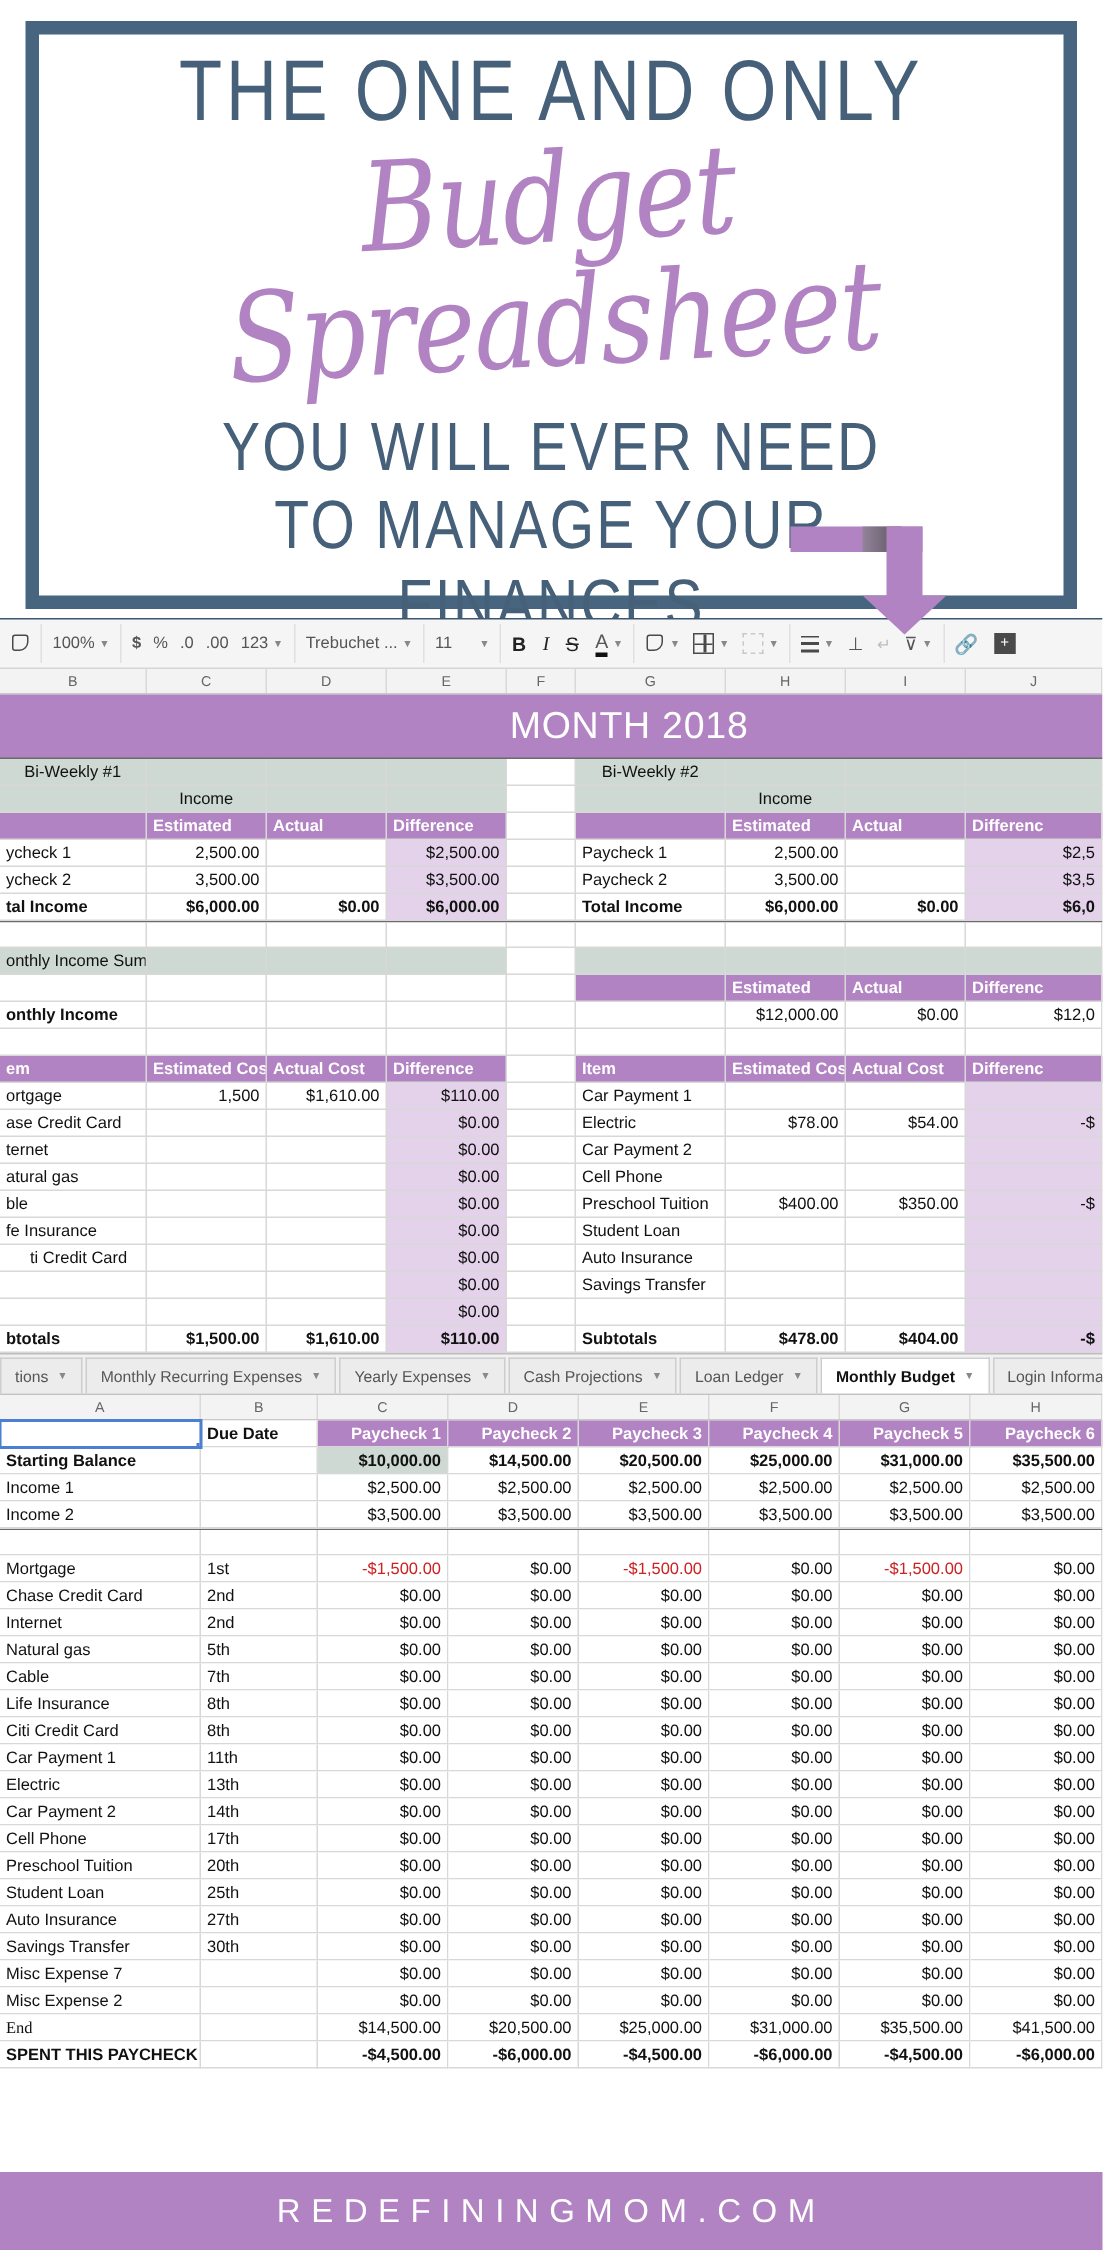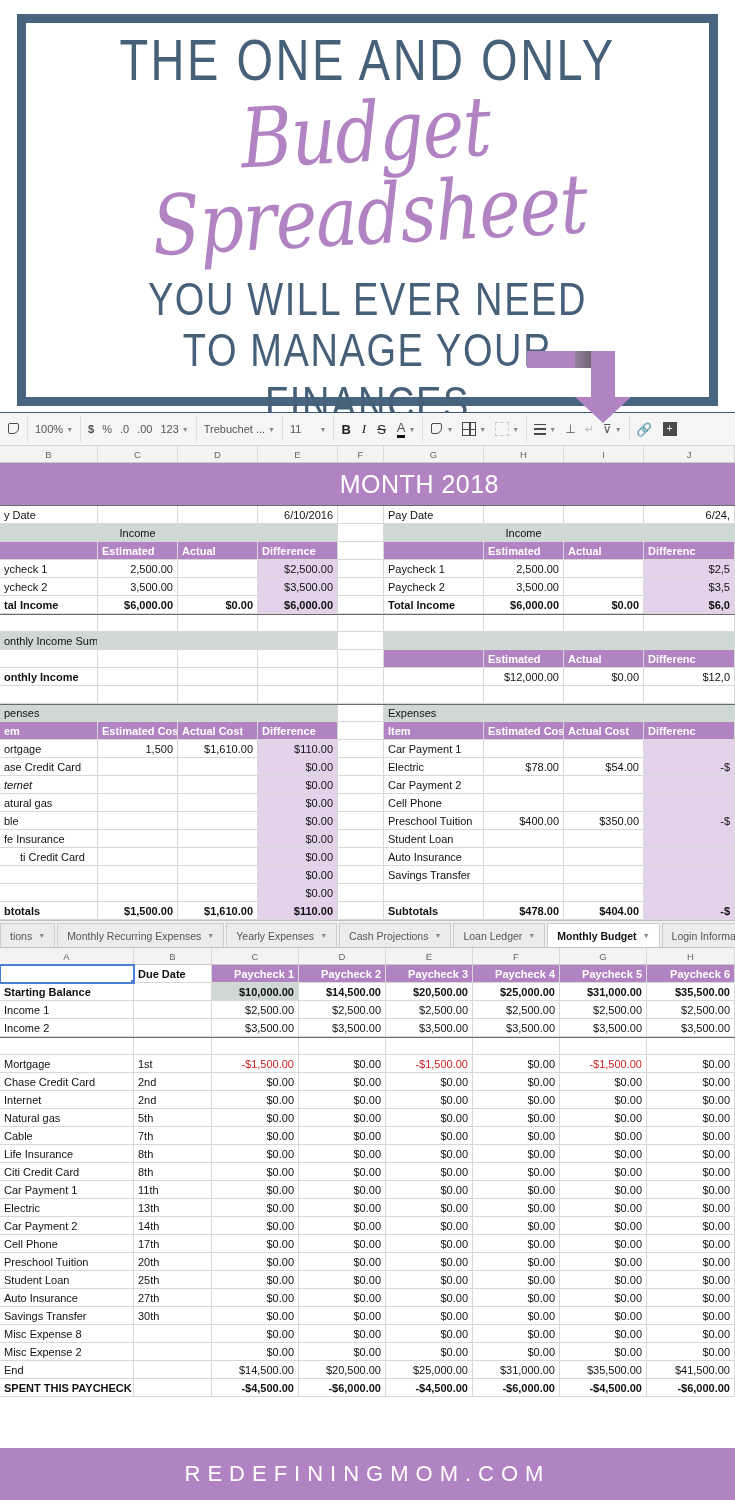--- a/index.html
+++ b/index.html
@@ -296,29 +296,29 @@
       <div style="width: 80px; flex: 0 0 80px;">E</div>
       <div style="width: 46px; flex: 0 0 46px;">F</div>
       <div style="width: 100px; flex: 0 0 100px;">G</div>
       <div style="width: 80px; flex: 0 0 80px;">H</div>
       <div style="width: 80px; flex: 0 0 80px;">I</div>
       <div style="width: 91px; flex: 0 0 91px;">J</div>
     </div>
   <div class="banner">MONTH 2018</div>
   <div class="grid" id="top-grid">
       <div class="row ">
-        <div class="cell " style="width: 98px; flex: 0 0 98px;">y Date</div>
-        <div class="cell " style="width: 80px; flex: 0 0 80px;"></div>
-        <div class="cell " style="width: 80px; flex: 0 0 80px;"></div>
-        <div class="cell r" style="width: 80px; flex: 0 0 80px;">6/10/2016</div>
-        <div class="cell " style="width: 46px; flex: 0 0 46px;"></div>
-        <div class="cell " style="width: 100px; flex: 0 0 100px;">Pay Date</div>
-        <div class="cell " style="width: 80px; flex: 0 0 80px;"></div>
-        <div class="cell " style="width: 80px; flex: 0 0 80px;"></div>
-        <div class="cell r" style="width: 91px; flex: 0 0 91px;">6/24,</div>
+        <div class="cell sage c" style="width: 98px; flex: 0 0 98px;">Bi-Weekly #1</div>
+        <div class="cell sage" style="width: 80px; flex: 0 0 80px;"></div>
+        <div class="cell sage" style="width: 80px; flex: 0 0 80px;"></div>
+        <div class="cell sage" style="width: 80px; flex: 0 0 80px;"></div>
+        <div class="cell " style="width: 46px; flex: 0 0 46px;"></div>
+        <div class="cell sage c" style="width: 100px; flex: 0 0 100px;">Bi-Weekly #2</div>
+        <div class="cell sage" style="width: 80px; flex: 0 0 80px;"></div>
+        <div class="cell sage" style="width: 80px; flex: 0 0 80px;"></div>
+        <div class="cell sage" style="width: 91px; flex: 0 0 91px;"></div>
       </div>
       <div class="row ">
         <div class="cell sage" style="width: 98px; flex: 0 0 98px;"></div>
         <div class="cell sage c" style="width: 80px; flex: 0 0 80px;">Income</div>
         <div class="cell sage" style="width: 80px; flex: 0 0 80px;"></div>
         <div class="cell sage" style="width: 80px; flex: 0 0 80px;"></div>
         <div class="cell " style="width: 46px; flex: 0 0 46px;"></div>
         <div class="cell sage" style="width: 100px; flex: 0 0 100px;"></div>
         <div class="cell sage c" style="width: 80px; flex: 0 0 80px;">Income</div>
         <div class="cell sage" style="width: 80px; flex: 0 0 80px;"></div>
@@ -416,31 +416,20 @@
         <div class="cell " style="width: 98px; flex: 0 0 98px;"></div>
         <div class="cell " style="width: 80px; flex: 0 0 80px;"></div>
         <div class="cell " style="width: 80px; flex: 0 0 80px;"></div>
         <div class="cell " style="width: 80px; flex: 0 0 80px;"></div>
         <div class="cell " style="width: 46px; flex: 0 0 46px;"></div>
         <div class="cell " style="width: 100px; flex: 0 0 100px;"></div>
         <div class="cell " style="width: 80px; flex: 0 0 80px;"></div>
         <div class="cell " style="width: 80px; flex: 0 0 80px;"></div>
         <div class="cell " style="width: 91px; flex: 0 0 91px;"></div>
       </div>
-      <div class="row topthick">
-        <div class="cell sage" style="width: 98px; flex: 0 0 98px;">penses</div>
-        <div class="cell sage" style="width: 80px; flex: 0 0 80px;"></div>
-        <div class="cell sage" style="width: 80px; flex: 0 0 80px;"></div>
-        <div class="cell sage" style="width: 80px; flex: 0 0 80px;"></div>
-        <div class="cell " style="width: 46px; flex: 0 0 46px;"></div>
-        <div class="cell sage" style="width: 100px; flex: 0 0 100px;">Expenses</div>
-        <div class="cell sage" style="width: 80px; flex: 0 0 80px;"></div>
-        <div class="cell sage" style="width: 80px; flex: 0 0 80px;"></div>
-        <div class="cell sage" style="width: 91px; flex: 0 0 91px;"></div>
-      </div>
       <div class="row ">
         <div class="cell purple" style="width: 98px; flex: 0 0 98px;">em</div>
         <div class="cell purple" style="width: 80px; flex: 0 0 80px;">Estimated Cost</div>
         <div class="cell purple" style="width: 80px; flex: 0 0 80px;">Actual Cost</div>
         <div class="cell purple" style="width: 80px; flex: 0 0 80px;">Difference</div>
         <div class="cell " style="width: 46px; flex: 0 0 46px;"></div>
         <div class="cell purple" style="width: 100px; flex: 0 0 100px;">Item</div>
         <div class="cell purple" style="width: 80px; flex: 0 0 80px;">Estimated Cost</div>
         <div class="cell purple" style="width: 80px; flex: 0 0 80px;">Actual Cost</div>
         <div class="cell purple" style="width: 91px; flex: 0 0 91px;">Differenc</div>
@@ -461,21 +450,21 @@
         <div class="cell r" style="width: 80px; flex: 0 0 80px;"></div>
         <div class="cell r" style="width: 80px; flex: 0 0 80px;"></div>
         <div class="cell r lightpurple" style="width: 80px; flex: 0 0 80px;">$0.00</div>
         <div class="cell " style="width: 46px; flex: 0 0 46px;"></div>
         <div class="cell " style="width: 100px; flex: 0 0 100px;">Electric</div>
         <div class="cell r" style="width: 80px; flex: 0 0 80px;">$78.00</div>
         <div class="cell r" style="width: 80px; flex: 0 0 80px;">$54.00</div>
         <div class="cell r lightpurple" style="width: 91px; flex: 0 0 91px;">-$</div>
       </div>
       <div class="row ">
-        <div class="cell " style="width: 98px; flex: 0 0 98px; font-style: italic;">ternet</div>
+        <div class="cell " style="width: 98px; flex: 0 0 98px;">ternet</div>
         <div class="cell r" style="width: 80px; flex: 0 0 80px;"></div>
         <div class="cell r" style="width: 80px; flex: 0 0 80px;"></div>
         <div class="cell r lightpurple" style="width: 80px; flex: 0 0 80px;">$0.00</div>
         <div class="cell " style="width: 46px; flex: 0 0 46px;"></div>
         <div class="cell " style="width: 100px; flex: 0 0 100px;">Car Payment 2</div>
         <div class="cell r" style="width: 80px; flex: 0 0 80px;"></div>
         <div class="cell r" style="width: 80px; flex: 0 0 80px;"></div>
         <div class="cell r lightpurple" style="width: 91px; flex: 0 0 91px;"></div>
       </div>
       <div class="row ">
@@ -794,41 +783,41 @@
         <div class="cell " style="width: 134px; flex: 0 0 134px;">Savings Transfer</div>
         <div class="cell " style="width: 78px; flex: 0 0 78px;">30th</div>
         <div class="cell r" style="width: 87px; flex: 0 0 87px;">$0.00</div>
         <div class="cell r" style="width: 87px; flex: 0 0 87px;">$0.00</div>
         <div class="cell r" style="width: 87px; flex: 0 0 87px;">$0.00</div>
         <div class="cell r" style="width: 87px; flex: 0 0 87px;">$0.00</div>
         <div class="cell r" style="width: 87px; flex: 0 0 87px;">$0.00</div>
         <div class="cell r" style="width: 88px; flex: 0 0 88px;">$0.00</div>
       </div>
       <div class="row ">
-        <div class="cell " style="width: 134px; flex: 0 0 134px;">Misc Expense 8</div>
+        <div class="cell " style="width: 134px; flex: 0 0 134px;">Misc Expense 7</div>
         <div class="cell " style="width: 78px; flex: 0 0 78px;"></div>
         <div class="cell r" style="width: 87px; flex: 0 0 87px;">$0.00</div>
         <div class="cell r" style="width: 87px; flex: 0 0 87px;">$0.00</div>
         <div class="cell r" style="width: 87px; flex: 0 0 87px;">$0.00</div>
         <div class="cell r" style="width: 87px; flex: 0 0 87px;">$0.00</div>
         <div class="cell r" style="width: 87px; flex: 0 0 87px;">$0.00</div>
         <div class="cell r" style="width: 88px; flex: 0 0 88px;">$0.00</div>
       </div>
       <div class="row ">
         <div class="cell " style="width: 134px; flex: 0 0 134px;">Misc Expense 2</div>
         <div class="cell " style="width: 78px; flex: 0 0 78px;"></div>
         <div class="cell r" style="width: 87px; flex: 0 0 87px;">$0.00</div>
         <div class="cell r" style="width: 87px; flex: 0 0 87px;">$0.00</div>
         <div class="cell r" style="width: 87px; flex: 0 0 87px;">$0.00</div>
         <div class="cell r" style="width: 87px; flex: 0 0 87px;">$0.00</div>
         <div class="cell r" style="width: 87px; flex: 0 0 87px;">$0.00</div>
         <div class="cell r" style="width: 88px; flex: 0 0 88px;">$0.00</div>
       </div>
       <div class="row ">
-        <div class="cell " style="width: 134px; flex: 0 0 134px;">End</div>
+        <div class="cell " style="width: 134px; flex: 0 0 134px; font-family: Liberation Serif, serif;">End</div>
         <div class="cell " style="width: 78px; flex: 0 0 78px;"></div>
         <div class="cell r" style="width: 87px; flex: 0 0 87px;">$14,500.00</div>
         <div class="cell r" style="width: 87px; flex: 0 0 87px;">$20,500.00</div>
         <div class="cell r" style="width: 87px; flex: 0 0 87px;">$25,000.00</div>
         <div class="cell r" style="width: 87px; flex: 0 0 87px;">$31,000.00</div>
         <div class="cell r" style="width: 87px; flex: 0 0 87px;">$35,500.00</div>
         <div class="cell r" style="width: 88px; flex: 0 0 88px;">$41,500.00</div>
       </div>
       <div class="row ">
         <div class="cell b" style="width: 134px; flex: 0 0 134px;">SPENT THIS PAYCHECK</div>

